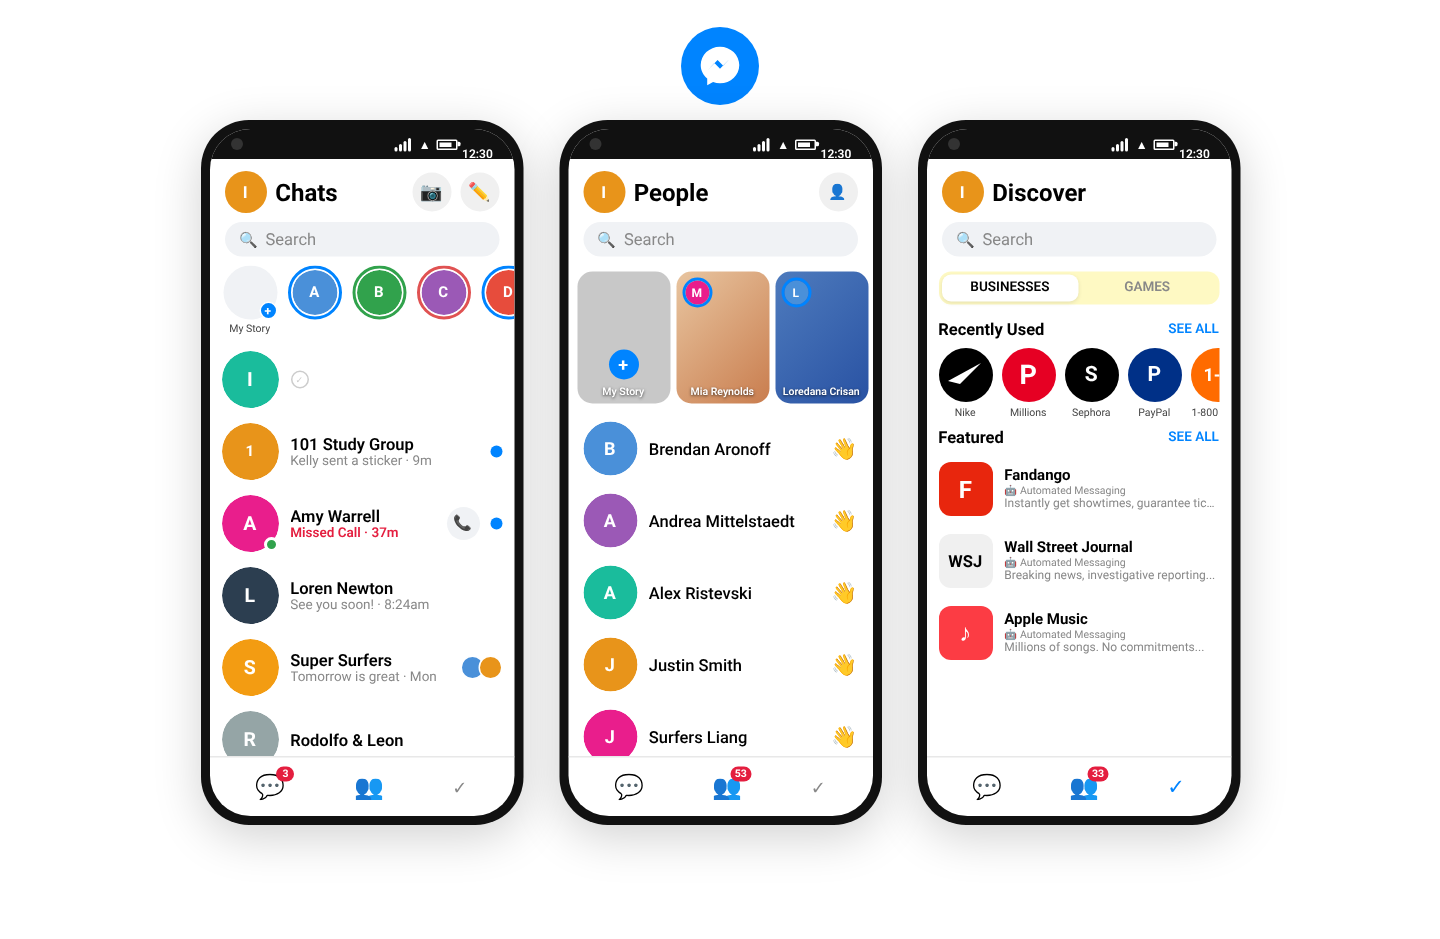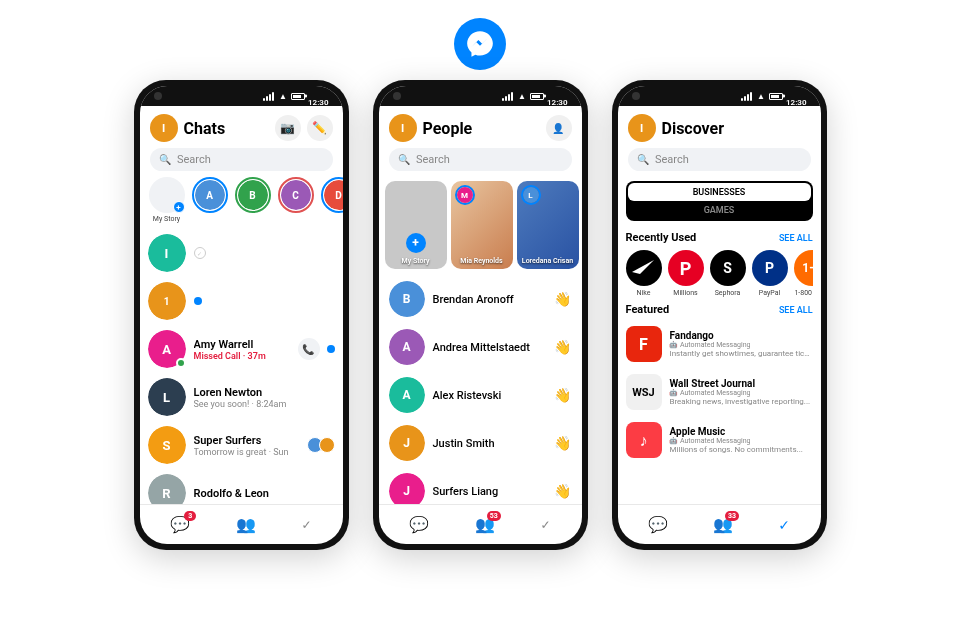--- a/index.html
+++ b/index.html
@@ -482,24 +482,23 @@
       color: #000;
     }
     .wave-icon {
       font-size: 14px;
     }
 
     
     .discover-tabs {
       display: flex;
       margin: 4px 8px 6px;
-      background: #000000;
+      background: #fef9c3;
       border-radius: 8px;
       padding: 2px;
-      flex-direction: column;
     }
     .discover-tab {
       flex: 1;
       text-align: center;
       font-size: 9px;
       font-weight: 600;
       padding: 4px 0;
       border-radius: 6px;
       color: #888;
     }
@@ -726,20 +725,24 @@
               <div class="sent-check">✓</div>
             </div>
           </div>
 
           <div class="chat-item">
             <div class="chat-avatar">
               <div class="chat-avatar-inner">
                 <div class="color-avatar av-orange" style="font-size:10px;">1</div>
               </div>
             </div>
+            <div class="chat-info">
+              <div class="chat-name">101 Study Group</div>
+              <div class="chat-preview">Kelly sent a sticker · 9m</div>
+            </div>
             <div class="chat-meta">
               <div class="unread-dot"></div>
             </div>
           </div>
 
           <div class="chat-item">
             <div class="chat-avatar">
               <div class="chat-avatar-inner">
                 <div class="color-avatar av-pink" style="font-size:13px;">A</div>
               </div>
@@ -768,21 +771,21 @@
           </div>
 
           <div class="chat-item">
             <div class="chat-avatar">
               <div class="chat-avatar-inner">
                 <div class="color-avatar av-yellow" style="font-size:13px;">S</div>
               </div>
             </div>
             <div class="chat-info">
               <div class="chat-name">Super Surfers</div>
-              <div class="chat-preview">Tomorrow is great · Sun</div>
+              <div class="chat-preview">Tomorrow is great · Mon</div>
             </div>
             <div class="chat-meta">
               <div class="group-avatars">
                 <div class="group-avatar-sm" style="background:#4a90d9;margin-left:0;"></div>
                 <div class="group-avatar-sm" style="background:#e8941a;"></div>
               </div>
             </div>
           </div>
 
           <div class="chat-item">

